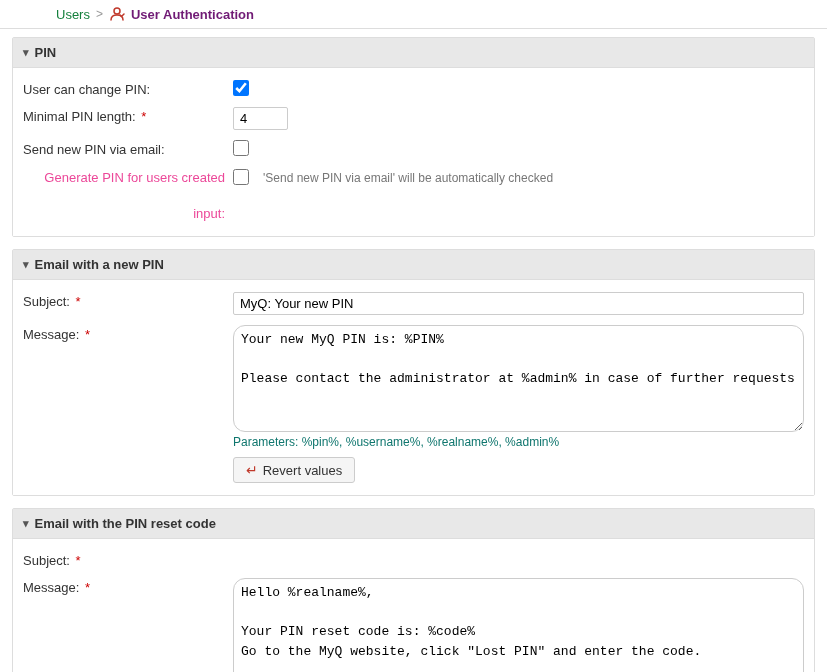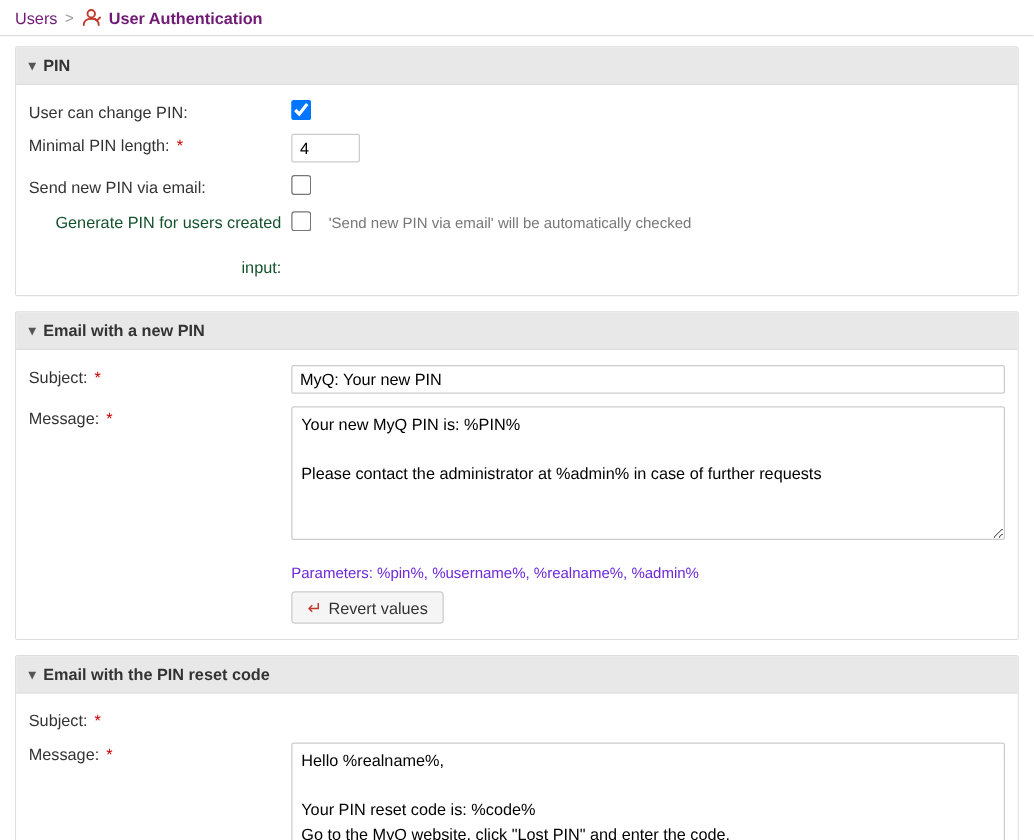--- a/index.html
+++ b/index.html
@@ -16,23 +16,24 @@
       display: flex;
       align-items: center;
       padding: 6px 12px;
       background: #fff;
       border-bottom: 1px solid #ddd;
       font-size: 13px;
       gap: 6px;
     }
 
     .breadcrumb-link {
-      color: #701a75;
+      color: #15803d;
       text-decoration: none;
       cursor: pointer;
+      margin-left: 44px;
     }
 
     .breadcrumb-separator {
       color: #999;
       font-size: 12px;
     }
 
     .breadcrumb-icon {
       display: inline-flex;
       align-items: center;
@@ -135,31 +136,31 @@
       font-size: 13px;
       border-radius: 2px;
       outline: none;
     }
 
     textarea.full-width-textarea {
       width: 100%;
       border: 1px solid #ccc;
       padding: 4px 7px;
       font-size: 13px;
-      border-radius: 2px;
+      border-radius: 12px;
       resize: vertical;
       outline: none;
-      font-family: Liberation Sans, sans-serif;
+      font-family: Liberation Mono, monospace;
       line-height: 1.5;
     }
 
     .params-hint {
       font-size: 12px;
-      color: #6d28d9;
-      margin-top: 16px;
+      color: #0f766e;
+      margin-top: 0;
     }
 
     .revert-button {
       display: inline-flex;
       align-items: center;
       gap: 5px;
       border: 1px solid #ccc;
       background: #f5f5f5;
       padding: 4px 12px;
       border-radius: 3px;
@@ -175,21 +176,21 @@
     }
 
     .generate-pin-row {
       align-items: flex-start;
     }
 
     .generate-pin-label {
       min-width: 210px;
       text-align: right;
       padding-right: 8px;
-      color: #14532d;
+      color: #ec4899;
       font-size: 13px;
       flex-shrink: 0;
       line-height: 1.4;
       padding-top: 2px;
     }
 
     .form-field-full {
       flex: 1;
     }
 

